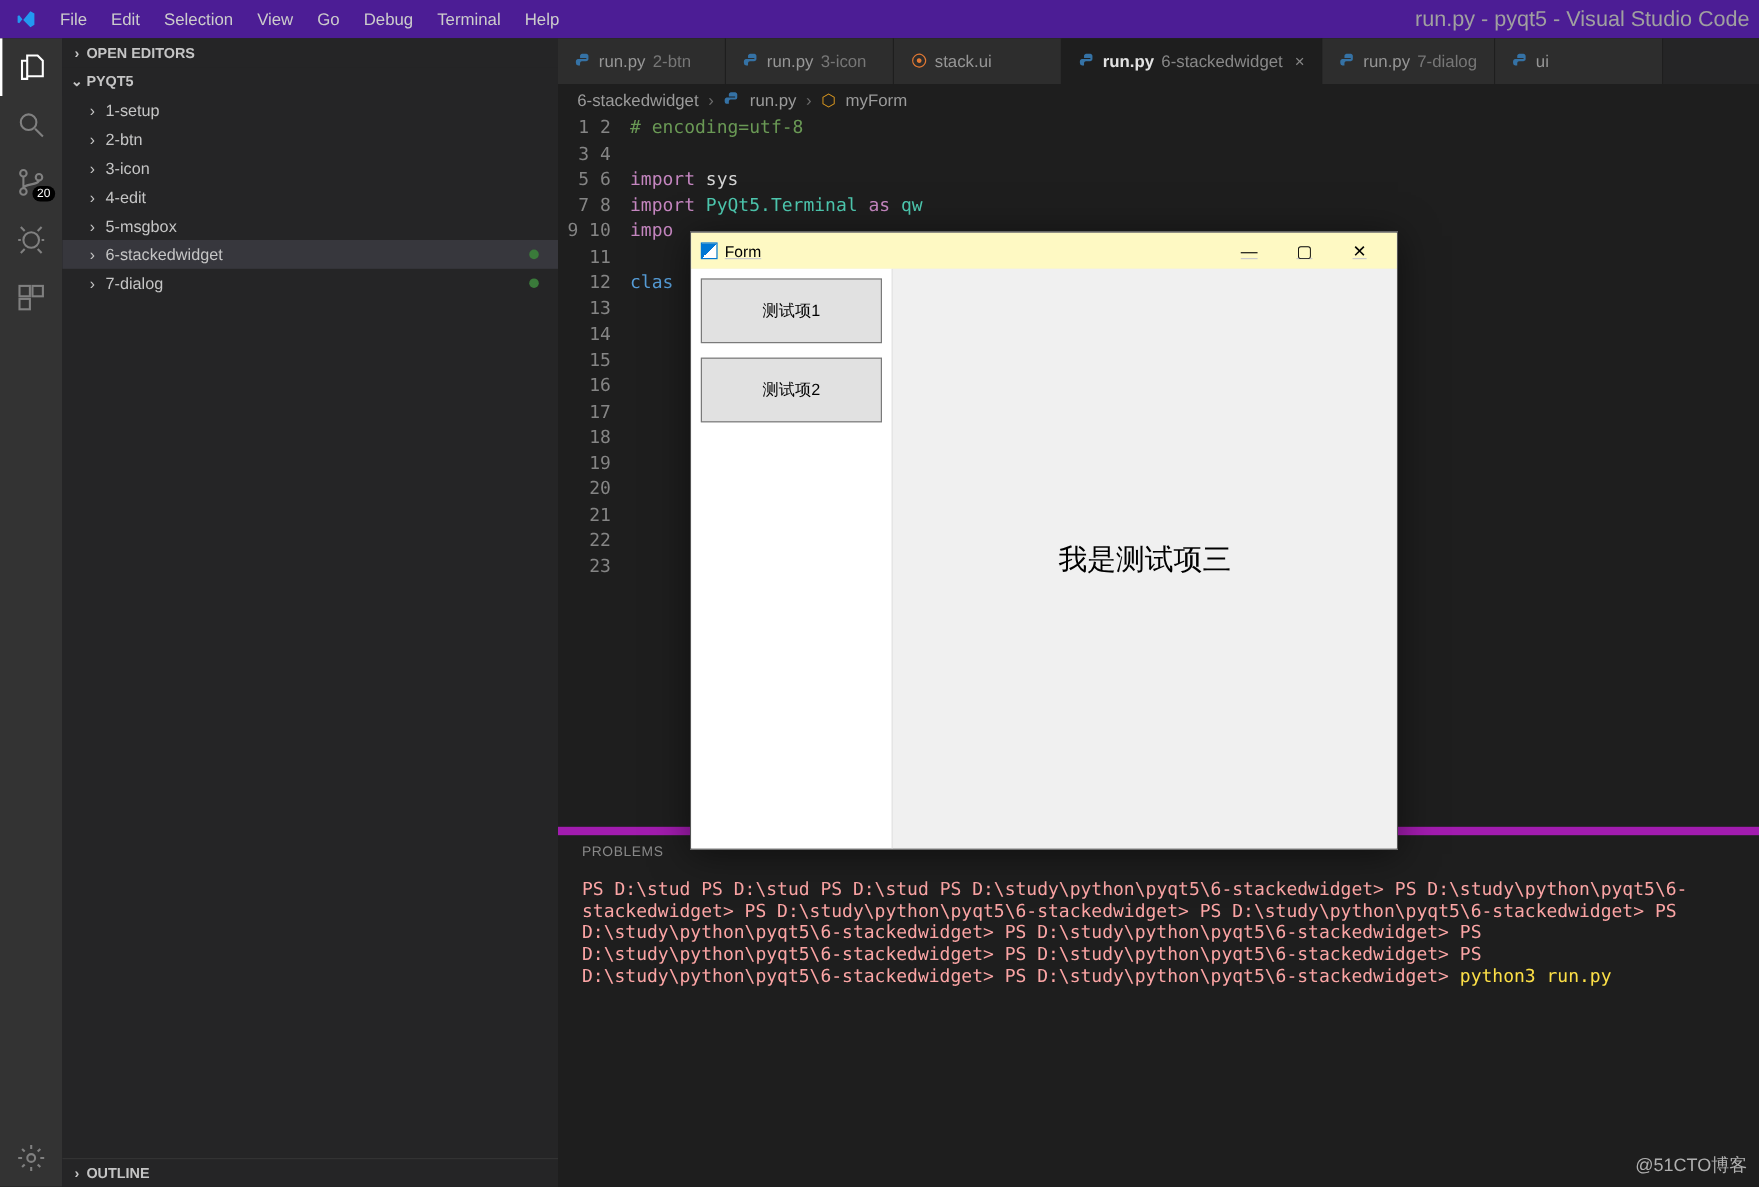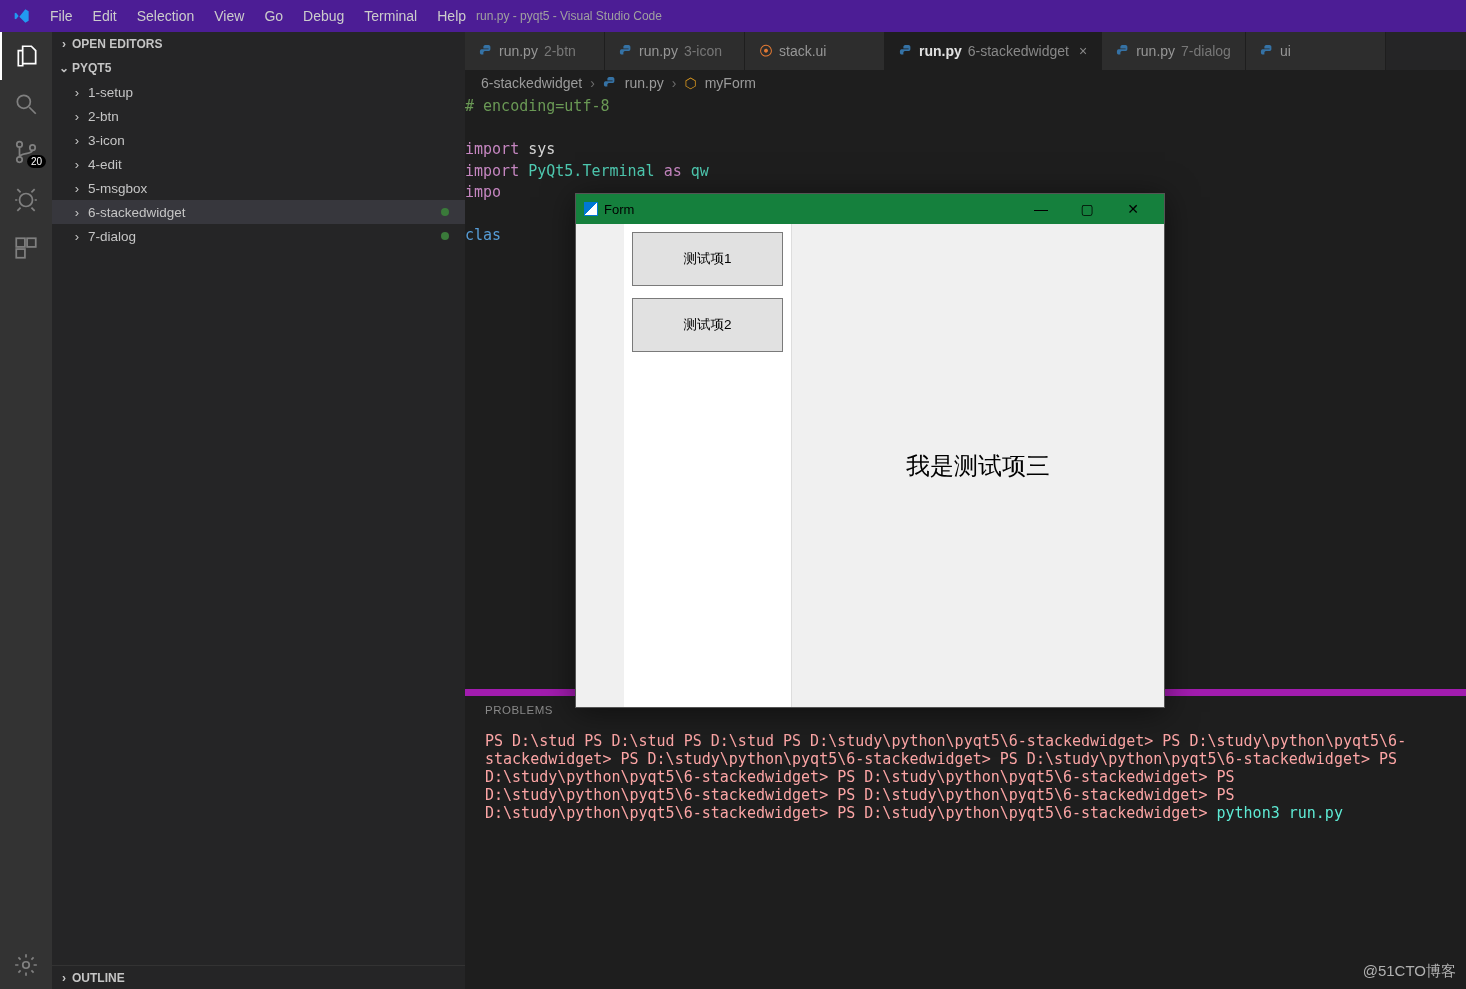--- a/index.html
+++ b/index.html
@@ -1,21 +1,21 @@
 <!DOCTYPE html>
 <html><head>
 <meta charset="utf-8">
 <style>
   * { box-sizing: border-box; margin: 0; padding: 0; }
   body { font-family: "Segoe UI", Arial, sans-serif; background: #1e1e1e; color: #ccc; width: 1466px; height: 989px; overflow: hidden; position: relative; font-size: 13px; }
   .titlebar { height: 32px; background: #4c1d95; display: flex; align-items: center; padding: 16px 8px; }
   .logo { width: 16px; height: 16px; margin: 0 10px 0 6px; color:#2299f1;}
   .menubar { display: flex; gap: 0; }
   .menuitem { padding: 4px 10px; color: #ccc; font-size: 14px; cursor: default; }
-  .wintitle { flex: 1; text-align: left; color: #a0a0a0; font-size: 12px; }
+  .wintitle { flex: 1; text-align: right; color: #a0a0a0; font-size: 18px; }
   .main { display: flex; height: calc(100% - 32px); }
   .activitybar { width: 52px; background: #333333; display: flex; flex-direction: column; }
   .actitem { height: 48px; display:flex; align-items:center; justify-content:center; position:relative; }
   .actitem.active { border-left: 2px solid #fff; }
   .actsvg { width:26px; height:26px; fill:none; stroke:#808080; stroke-width:1.6; }
   .actitem.active .actsvg { stroke:#fff; }
   .badge { position:absolute; bottom:8px; right:6px; background:#000000;color:#fff; font-size:10px; border-radius:8px; padding:1px 4px; }
   .sidebar { width: 413px; background: #252526; display:flex; flex-direction:column; }
   .sidebar-title { height:35px; line-height:35px; padding:0 20px; font-size:11.5px; letter-spacing:.6px; color:#aaa; }
   .section-hdr { height:24px; display:flex; align-items:center; padding-left:4px; font-size:12px; font-weight:600; color:#c5c5c5; background:#252526; }
@@ -38,32 +38,32 @@
   .cr-sep { color:#6d6d6d; }
   .codearea { flex:1; display:flex; font-family:Consolas,monospace; font-size:15px; line-height:21.5px; overflow:hidden; }
   .gutter { width:60px; text-align:right; padding-right:16px; color:#858585; user-select:none;}
   .codetext { flex:1; white-space:pre; color:#d4d4d4;}
   .pink { color:#c586c0;} .teal{color:#4ec9b0;} .blue{color:#569cd6;} .green{color:#6a9955;}
   .panel { height:300px; background:#1e1e1e; border-top:7px solid #a21caf;}
   .panel-tabs { height:28px; display:flex; align-items:center; padding-left:20px;}
   .ptab { font-size:11.5px; letter-spacing:.5px; color:#888; padding:4px 0; border-bottom:1px solid transparent;}
   .term { padding:8px 20px; font-family:Consolas,monospace; font-size:15px; line-height:18px; color:#b5c28c;}
   .ps1 { color:#fca5a5;}
-  .cmd{color:#5eead4;margin-top:15px;}
+  .cmd{color:#fde047;margin-top:15px;}
   .gear { margin-top:auto; height:48px; display:flex;align-items:center;justify-content:center;}
   .outline { height:24px; display:flex;align-items:center;padding-left:4px;font-size:12px;font-weight:600;color:#c5c5c5; background:#252526; border-top:1px solid #333;}
   
   .qtwin { position:absolute; left:575px; top:193px; width:590px; height:515px; background:#f0f0f0; border:1px solid #555; box-shadow:0 4px 30px rgba(0,0,0,.5);}
-  .qttitle { height:30px; display:flex; align-items:center; padding:0 8px; background:#15803d;}
+  .qttitle { height:30px; display:flex; align-items:center; padding:0 8px; background:#fef9c3;text-decoration:underline;}
   .qttitle .ti { width:14px;height:14px;border:1.5px solid #0078d4; margin-right:6px; background:linear-gradient(135deg,#0078d4 50%,#fff 50%);}
   .qttitle .tt { font-size:13px; color:#000;}
   .qtctrls { margin-left:auto; display:flex; }
   .qtctrl { width:46px; height:30px; display:flex;align-items:center;justify-content:center; color:#000;font-size:14px;}
   .qtbody { height:calc(100% - 30px); display:flex;}
-  .qtleft { width:168px; background:#fff; border-right:1px solid #ddd; padding:8px; display:flex; flex-direction:column; gap:12px;margin-left:48px;}
+  .qtleft { width:168px; background:#fff; border-right:1px solid #ddd; padding:8px; display:flex; flex-direction:column; gap:12px;}
   .qtbtn { height:54px; background:#e1e1e1; border:1px solid #7a7a7a; display:flex;align-items:center;justify-content:center; font-size:13.5px; color:#000;}
   .qtbtn.sel { background:#e5f1fb; border:1px solid #0078d4;}
   .qtright { flex:1; background:#f0f0f0; display:flex;align-items:center;justify-content:center;}
   .qtmsg { font-size:24px; color:#000;}
   .watermark { position:absolute; right:10px; bottom:8px; font-size:15px; color:#b0b0b0;}
 </style>
 </head>
 <body>
 
 <div class="titlebar">
@@ -218,20 +218,44 @@
         <span class="cr-sep">›</span>
       <svg class="py-icon" viewBox="0 0 16 16">
           <path fill="#3572A5" d="M8 1c-3 0-3 2-3 2v2h6v1H3s-2 0-2 3 2 3 2 3h2v-2s0-2 2-2h4s2 0 2-2V3s0-2-3-2H8z"></path>
         </svg>
         <span>run.py</span>
         <span class="cr-sep">›</span>
       <span style="color:#d9971f">⬡</span>
         <span>myForm</span>
     </div>
     <div class="codearea">
+      <div class="gutter" id="gutter">1
+2
+3
+4
+5
+6
+7
+8
+9
+10
+11
+12
+13
+14
+15
+16
+17
+18
+19
+20
+21
+22
+23
+</div>
       <div class="codetext" id="codetext"><span class="green"># encoding=utf-8</span>
 
 <span class="pink">import</span> <span>sys</span>
 <span class="pink">import</span> <span class="teal">PyQt5.Terminal</span> <span class="pink">as</span> <span class="teal">qw</span>
 <span class="pink">impo</span>
 
 <span class="blue">clas</span>
 
 
 

